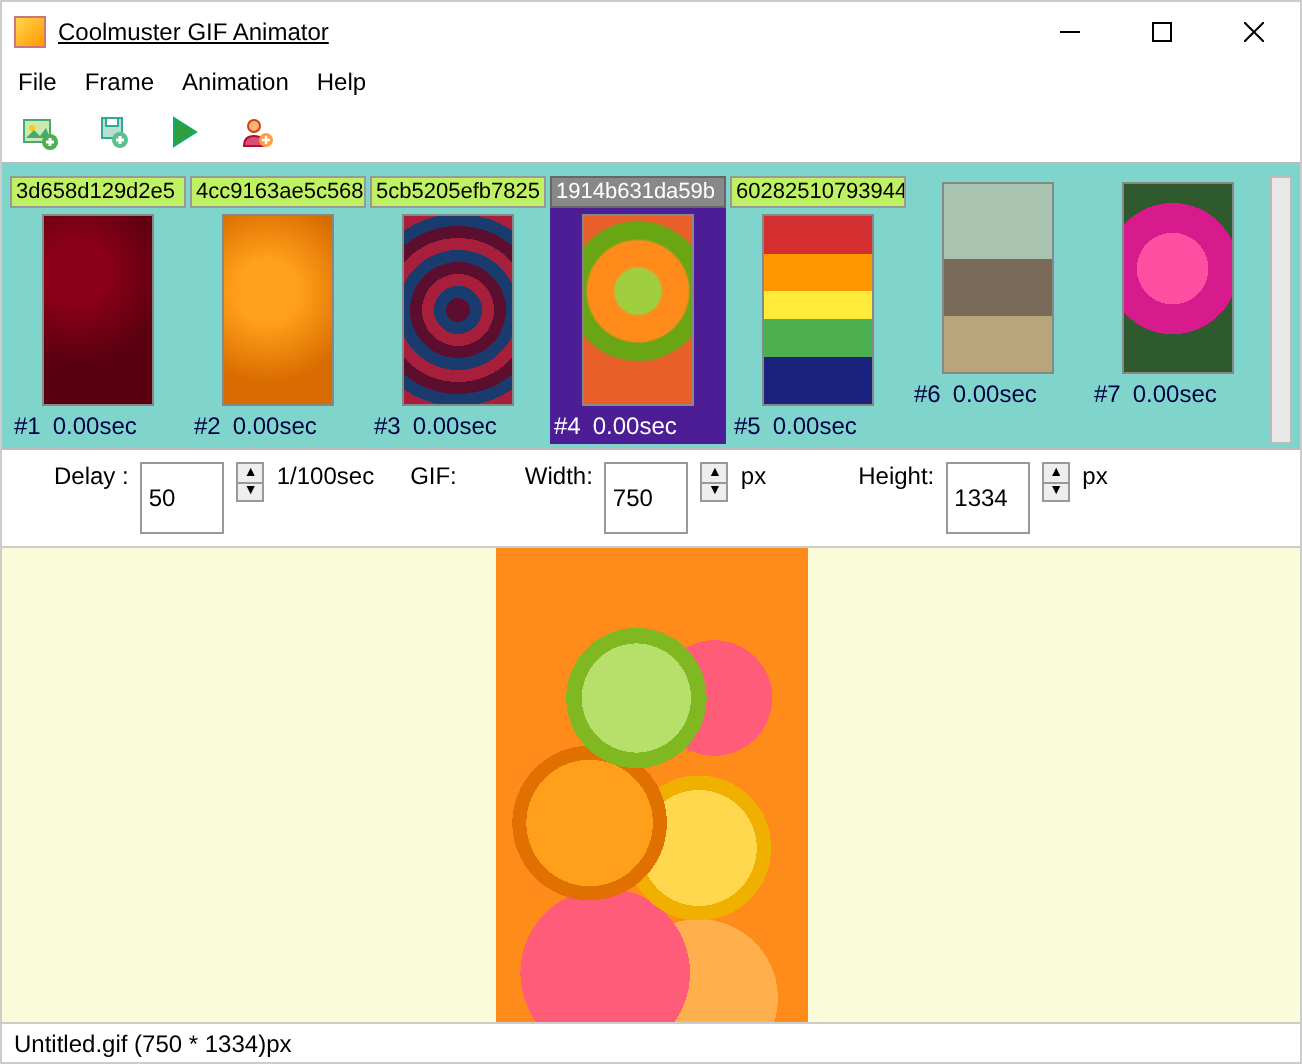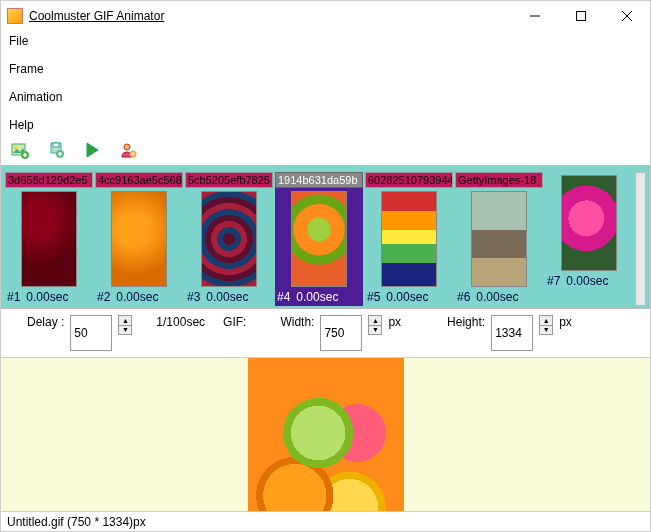--- a/index.html
+++ b/index.html
@@ -3,27 +3,27 @@
 <meta charset="utf-8">
 <style>
 * { box-sizing: border-box; margin: 0; padding: 0; font-family: 'Segoe UI', Tahoma, sans-serif; font-size: 12px; }
 body { width: 651px; height: 532px; background: #fff; border: 1px solid #ccc; display: flex; flex-direction: column; overflow: hidden; }
 .titlebar { height: 30px; display: flex; align-items: center; padding-left: 6px; }
 .titlebar .app-icon { width: 16px; height: 16px; background: linear-gradient(135deg,#ffd54f,#ff9800); border: 1px solid #c77; margin-right: 6px; }
 .titlebar .title { flex: 1; font-size: 12px; text-decoration: underline; }
 .win-btns { display: flex; }
 .win-btn { width: 46px; height: 30px; display: flex; align-items: center; justify-content: center; }
 .win-btn svg { width: 10px; height: 10px; stroke: #000; stroke-width: 1; fill: none; }
-.menubar { display: flex; gap: 14px; padding: 3px 8px 5px 8px; flex-direction: column; }
+.menubar { display: flex; gap: 14px; padding: 3px 8px 5px 8px; }
 .menubar span { cursor: default; }
 .toolbar { display: flex; gap: 18px; padding: 4px 10px 6px 10px; align-items: center; }
 .tb-icon { width: 18px; height: 18px; display: flex; align-items: center; justify-content: center; }
 .frame-strip { background: #7fd4cc; padding: 6px 4px 2px 4px; display: flex; overflow: hidden; border-top: 1px solid #bbb; border-bottom: 1px solid #bbb; }
 .frame { width: 88px; flex-shrink: 0; margin-right: 2px; display: flex; flex-direction: column; align-items: center; }
-.frame .fname { width: 100%; height: 16px; background: #be185d; font-size: 11px; padding: 1px 2px; overflow: hidden; white-space: nowrap; border: 1px solid #999; }
+.frame .fname { width: 100%; height: 16px; background: #bef264; font-size: 11px; padding: 1px 2px; overflow: hidden; white-space: nowrap; border: 1px solid #999; }
 .frame.selected .fname { background: #888; color: #fff; border-color: #666; }
 .frame .thumb { width: 56px; height: 96px; margin: 3px 0; border: 1px solid #888; }
 .frame .finfo { width: 100%; font-size: 11px; padding: 0 2px 2px 2px; display: flex; gap: 6px; color: #004; }
 .frame.selected .finfo { color: #fff; }
 .frame.selected { background: #4c1d95; }
 .strip-scroll { width: 14px; background: #e8e8e8; border: 1px solid #bbb; margin-left: auto; }
 .controls { display: flex; align-items: flex-start; gap: 6px; padding: 6px 20px; border-bottom: 1px solid #ccc; font-size: 12px; }
 .controls label { margin-left: 6px; }
 .numbox { width: 42px; height: 20px; border: 1px solid #999; padding: 17px 3px; font-size: 12px; }
 .spinner { width: 14px; height: 20px; border: 1px solid #999; display: flex; flex-direction: column; background: #eee; }
@@ -147,21 +147,20 @@
     </div>
     <div class="frame">
       <div class="fname">60282510793944</div>
       <div class="thumb th5"></div>
       <div class="finfo">
         <span>#5</span>
         <span>0.00sec</span>
       </div>
     </div>
     <div class="frame">
-      <div class="fname">GettyImages-18</div>
       <div class="thumb th6"></div>
       <div class="finfo">
         <span>#6</span>
         <span>0.00sec</span>
       </div>
     </div>
     <div class="frame">
       <div class="thumb th7"></div>
       <div class="finfo">
         <span>#7</span>
@@ -171,21 +170,21 @@
     <div class="strip-scroll"></div>
   </div>
 
 <div class="controls">
   <label>Delay :</label>
   <input class="numbox" value="50" style="">
   <div class="spinner">
       <div>▲</div>
       <div>▼</div>
     </div>
-  <span style="margin-left:18px">1/100sec</span>
+  <span style="">1/100sec</span>
   <span style="margin-left:12px">GIF:</span>
   <span style="margin-left:28px">Width:</span>
   <input class="numbox" value="750" style="">
   <div class="spinner">
       <div>▲</div>
       <div>▼</div>
     </div>
   <span>px</span>
   <span style="margin-left:40px">Height:</span>
   <input class="numbox" value="1334" style="">

